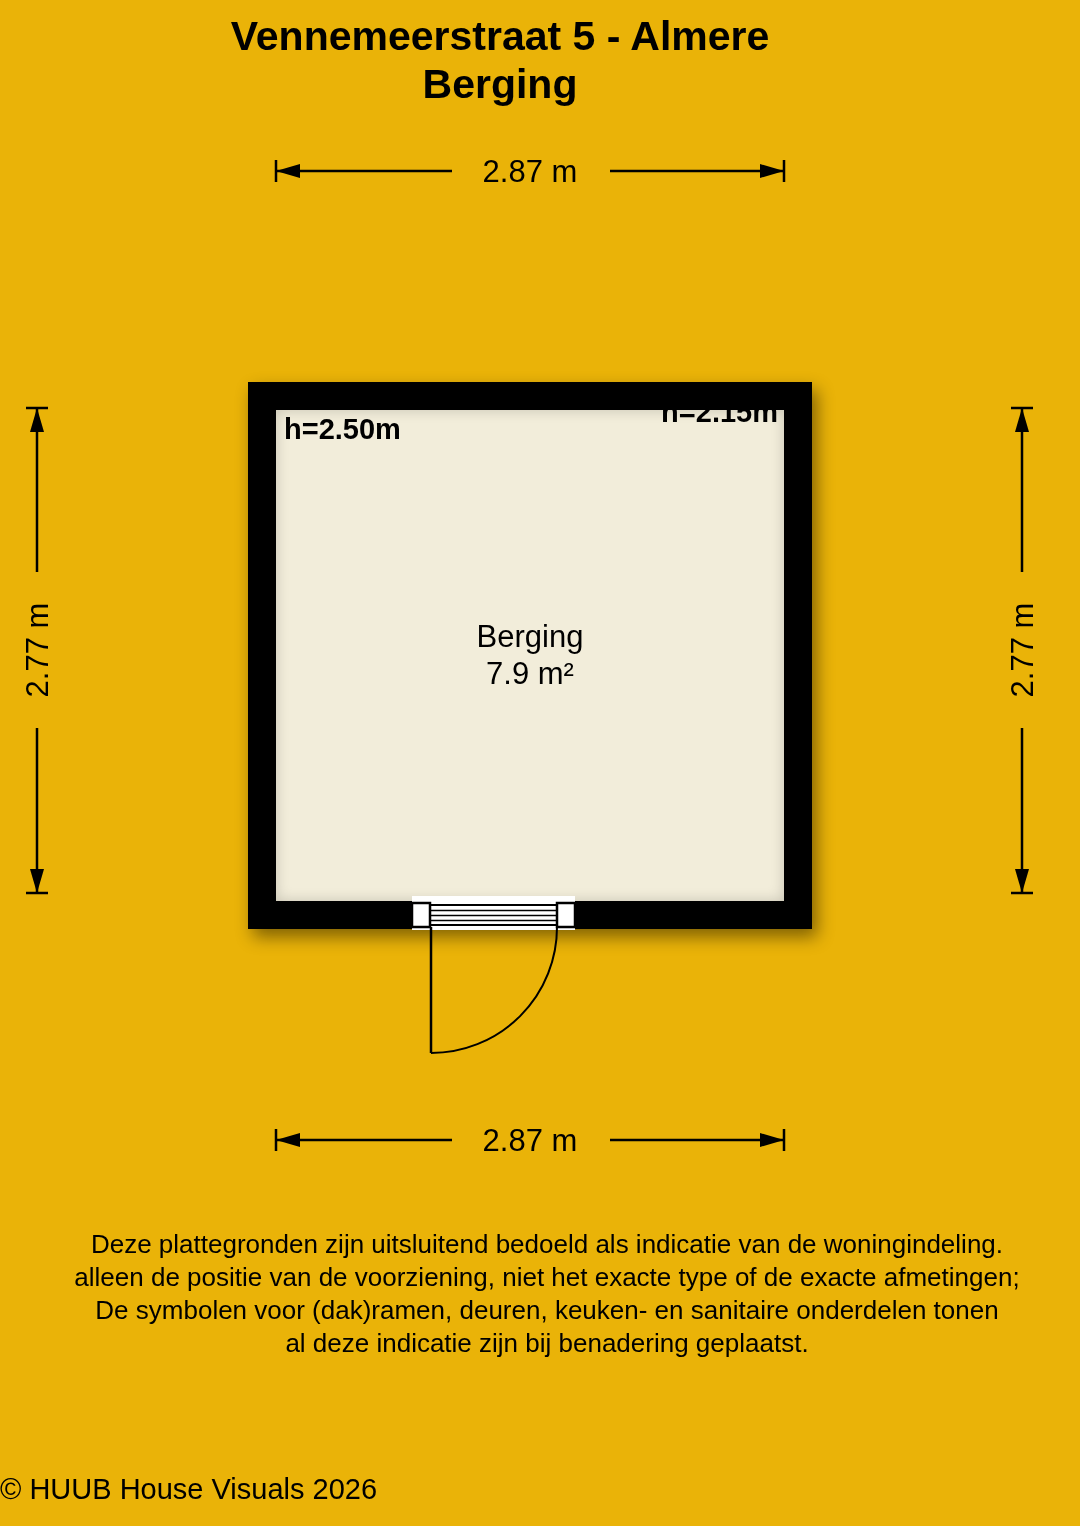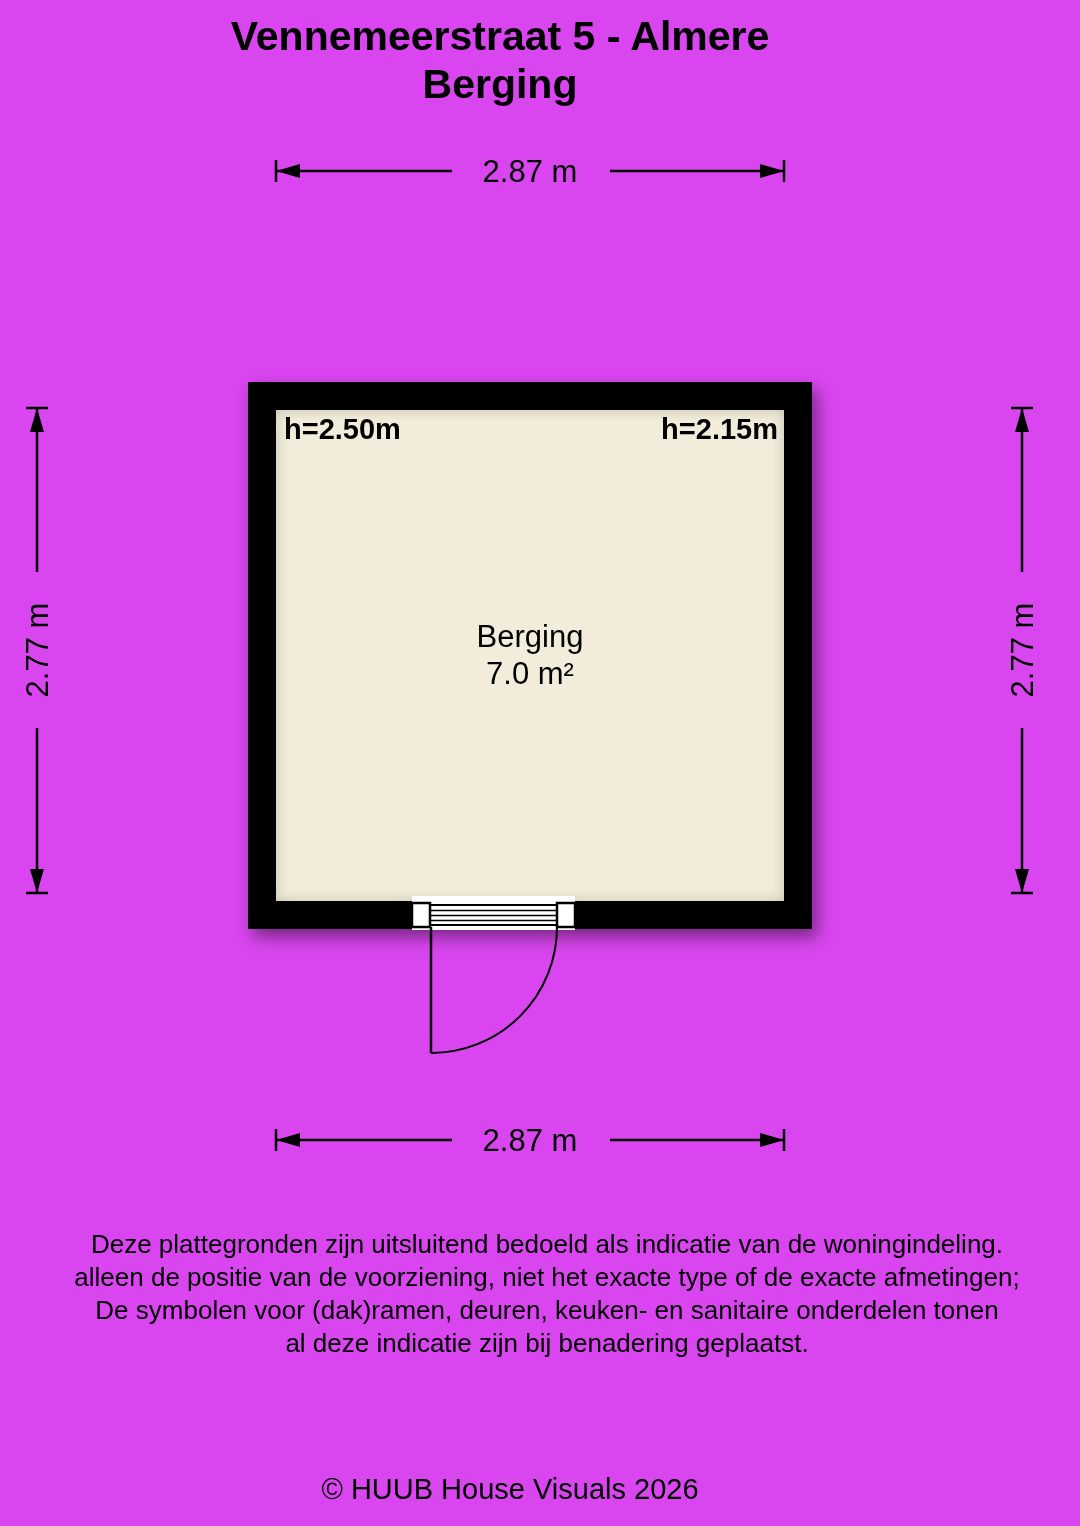--- a/index.html
+++ b/index.html
@@ -1,17 +1,17 @@
 <!DOCTYPE html>
 <html><head>
 <meta charset="utf-8">
 <style>
   html,body { margin:0; padding:0; background:#ffffff; }
   .page {
-    position:relative; width:1080px; height:1526px; background:#d946ef;
+    position:relative; width:1080px; height:1526px; background:#eab308;
     font-family:"Liberation Sans", sans-serif; color:#000; overflow:hidden;
   }
   .abs { position:absolute; }
 
   .title {
     top:12px; left:500px; transform:translateX(-50%);
     text-align:center; font-weight:bold; font-size:41px; line-height:48px;
     white-space:nowrap;
   }
 
@@ -22,40 +22,40 @@
     box-shadow:5px 8px 16px rgba(0,0,0,0.45);
   }
   .room-floor {
     position:absolute; left:28px; top:28px; right:28px; bottom:28px;
     background:#F2EDDA;
     box-shadow: inset 0 0 14px rgba(0,0,0,0.18);
   }
 
   .h-label { font-size:29px; line-height:29px; white-space:nowrap;font-weight:bold; }
   .h-left  { left:284px;  top:415px; }
-  .h-right { right:302px; top:415px; text-align:right; }
+  .h-right { right:302px; top:398px; text-align:right; }
 
   .room-label {
     left:530px; top:618px; transform:translateX(-50%);
     text-align:center; font-size:31px; line-height:37px; white-space:nowrap;
   }
 
   .dim-label { font-size:31px; line-height:31px; white-space:nowrap; }
   .dim-top    { left:530px; top:156px;  transform:translateX(-50%); }
   .dim-bottom { left:530px; top:1125px; transform:translateX(-50%); }
   .dim-left   { left:37px;   top:650px; transform:translate(-50%,-50%) rotate(-90deg); }
   .dim-right  { left:1022px; top:650px; transform:translate(-50%,-50%) rotate(-90deg); }
 
   .svg-overlay { left:0; top:0; pointer-events:none; }
 
   .note { left:0; width:1080px; text-align:center; font-size:26px; line-height:33px;padding-left:7px; }
   .note div { white-space:nowrap; }
   .disclaimer { top:1228px; }
   .simplified { top:1386px; }
-  .copyright  { top:1474px; left:0; width:1020px; text-align:center; font-size:29px; line-height:31px; }
+  .copyright  { top:1474px; left:0; width:1020px; font-size:29px; line-height:31px; }
 </style>
 </head>
 <body>
 
 <div class="page">
 
   <div class="abs title">
     <div>Vennemeerstraat 5 - Almere</div>
     <div>Berging</div>
   </div>
@@ -118,21 +118,21 @@
   <div class="abs dim-label dim-top">2.87 m</div>
   <div class="abs dim-label dim-bottom">2.87 m</div>
   <div class="abs dim-label dim-left">2.77 m</div>
   <div class="abs dim-label dim-right">2.77 m</div>
 
   <div class="abs h-label h-left">h=2.50m</div>
   <div class="abs h-label h-right">h=2.15m</div>
 
   <div class="abs room-label">
     <div>Berging</div>
-    <div>7.0 m²</div>
+    <div>7.9 m²</div>
   </div>
 
   <div class="abs note disclaimer">
     <div>Deze plattegronden zijn uitsluitend bedoeld als indicatie van de woningindeling.</div>
     <div>alleen de positie van de voorziening, niet het exacte type of de exacte afmetingen;</div>
     <div>De symbolen voor (dak)ramen, deuren, keuken- en sanitaire onderdelen tonen</div>
     <div>al deze indicatie zijn bij benadering geplaatst.</div>
   </div>
 
   <div class="abs note simplified">

